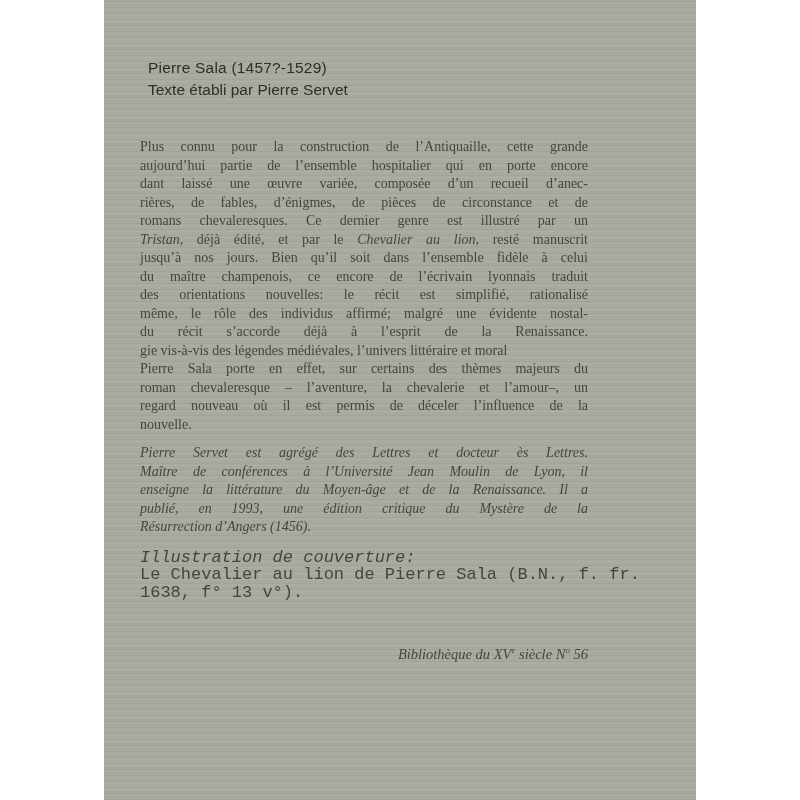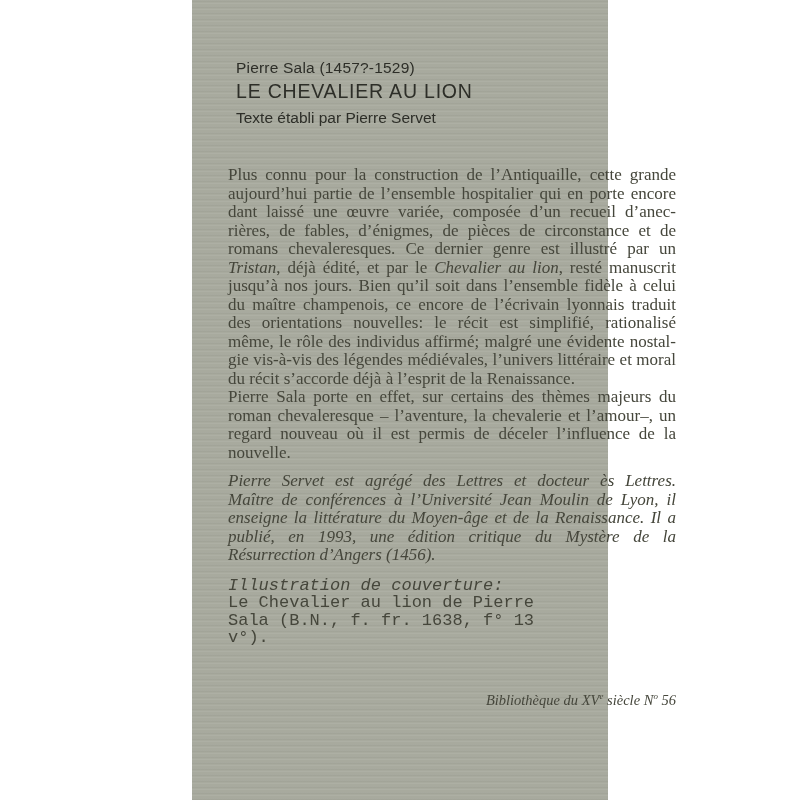--- a/index.html
+++ b/index.html
@@ -6,39 +6,39 @@
   body { background: #ffffff; }
 
   .stage {
     width: 800px; height: 800px;
     margin: 0 auto;
     background: var(--outer-bg, #ffffff);
     overflow: hidden;
   }
 
   .cover {
-    width: 416px; height: 800px;
+    width: 592px; height: 800px;
     margin: 0 auto;
     box-sizing: border-box;
     padding: 58px 30px 0 36px;
     background-color: var(--cover-bg, #a8aa9e);
     background-image:
       repeating-linear-gradient(180deg, rgba(255,255,255,.06) 0 1px, transparent 1px 3px),
       repeating-linear-gradient(180deg, rgba(58,60,50,.05) 0 2px, transparent 2px 6px);
   }
 
   .hdr { margin-left: 8px; color: var(--head-color, #2d2e28); font-family: "Liberation Sans", sans-serif; }
   .author   { font-size: 15.5px; line-height: 19px; margin-bottom: 3px; letter-spacing: .2px; }
   .title    { font-size: 19.5px; line-height: 23px; margin-bottom: 5px; letter-spacing: .8px; }
   .subtitle { font-size: 15.5px; line-height: 19px; }
 
   .para {
     font-family: "Liberation Serif", serif;
     color: var(--text-color, #45463b);
-    font-size: 17px;
+    font-size: 14px;
     line-height: 18.5px;
     width: 448px;
   }
   .para .line { text-align: justify; text-align-last: justify; }
   .para .line:last-child { text-align-last: left; }
   .it { font-style: italic; }
   sup { font-size: .62em; vertical-align: super; line-height: 0; }
 
   .body1 { margin-top: 39px; }
   .bio   { margin-top: 10px; font-style: italic; }
@@ -55,37 +55,36 @@
   .series .line, .series .line:last-child { text-align: right; text-align-last: right; }
 </style>
 </head>
 <body>
 
 <div class="stage">
   <div class="cover">
 
     <div class="hdr">
       <div class="author">Pierre Sala (1457?-1529)</div>
-      <div class="title">LE CHEVALIER AU LION</div>
       <div class="subtitle">Texte établi par Pierre Servet</div>
     </div>
 
     <div class="para body1">
         <div class="line"><span>Plus connu pour la construction de l’Antiquaille, cette grande</span></div>
         <div class="line"><span>aujourd’hui partie de l’ensemble hospitalier qui en porte encore</span></div>
         <div class="line"><span>dant laissé une œuvre variée, composée d’un recueil d’anec-</span></div>
         <div class="line"><span>rières, de fables, d’énigmes, de pièces de circonstance et de</span></div>
         <div class="line"><span>romans chevaleresques. Ce dernier genre est illustré par un</span></div>
         <div class="line"><span class="it">Tristan</span><span>, déjà édité, et par le </span><span class="it">Chevalier au lion</span><span>, resté manuscrit</span></div>
         <div class="line"><span>jusqu’à nos jours. Bien qu’il soit dans l’ensemble fidèle à celui</span></div>
         <div class="line"><span>du maître champenois, ce encore de l’écrivain lyonnais traduit</span></div>
         <div class="line"><span>des orientations nouvelles: le récit est simplifié, rationalisé</span></div>
         <div class="line"><span>même, le rôle des individus affirmé; malgré une évidente nostal-</span></div>
+        <div class="line"><span>du récit s’accorde déjà à l’esprit de la Renaissance.</span></div>
         <div class="line"><span>gie vis-à-vis des légendes médiévales, l’univers littéraire et moral</span></div>
-        <div class="line"><span>du récit s’accorde déjà à l’esprit de la Renaissance.</span></div>
       </div>
     <div class="para body2">
         <div class="line"><span>Pierre Sala porte en effet, sur certains des thèmes majeurs du</span></div>
         <div class="line"><span>roman chevaleresque – l’aventure, la chevalerie et l’amour–, un</span></div>
         <div class="line"><span>regard nouveau où il est permis de déceler l’influence de la</span></div>
         <div class="line"><span>nouvelle.</span></div>
       </div>
     <div class="para bio">
         <div class="line"><span>Pierre Servet est agrégé des Lettres et docteur ès Lettres.</span></div>
         <div class="line"><span>Maître de conférences à l’Université Jean Moulin de Lyon, il</span></div>

